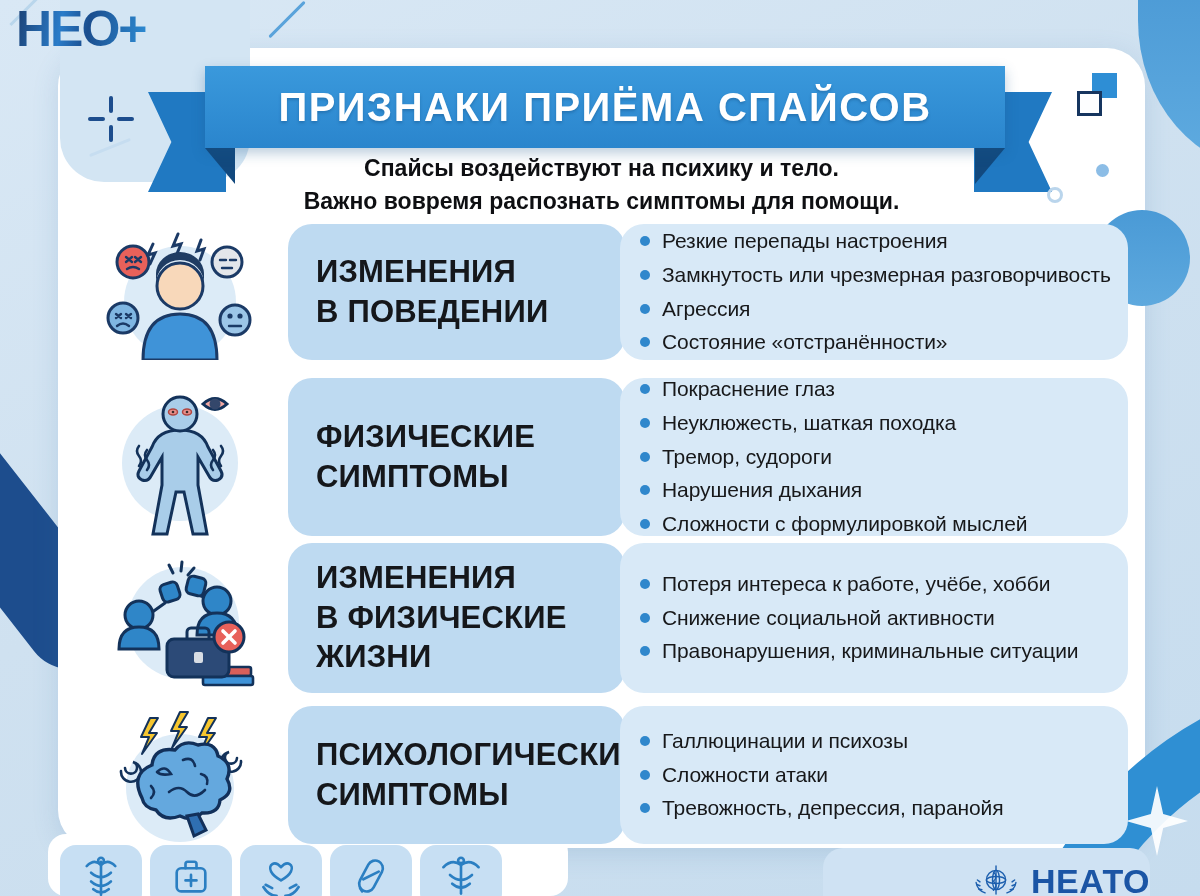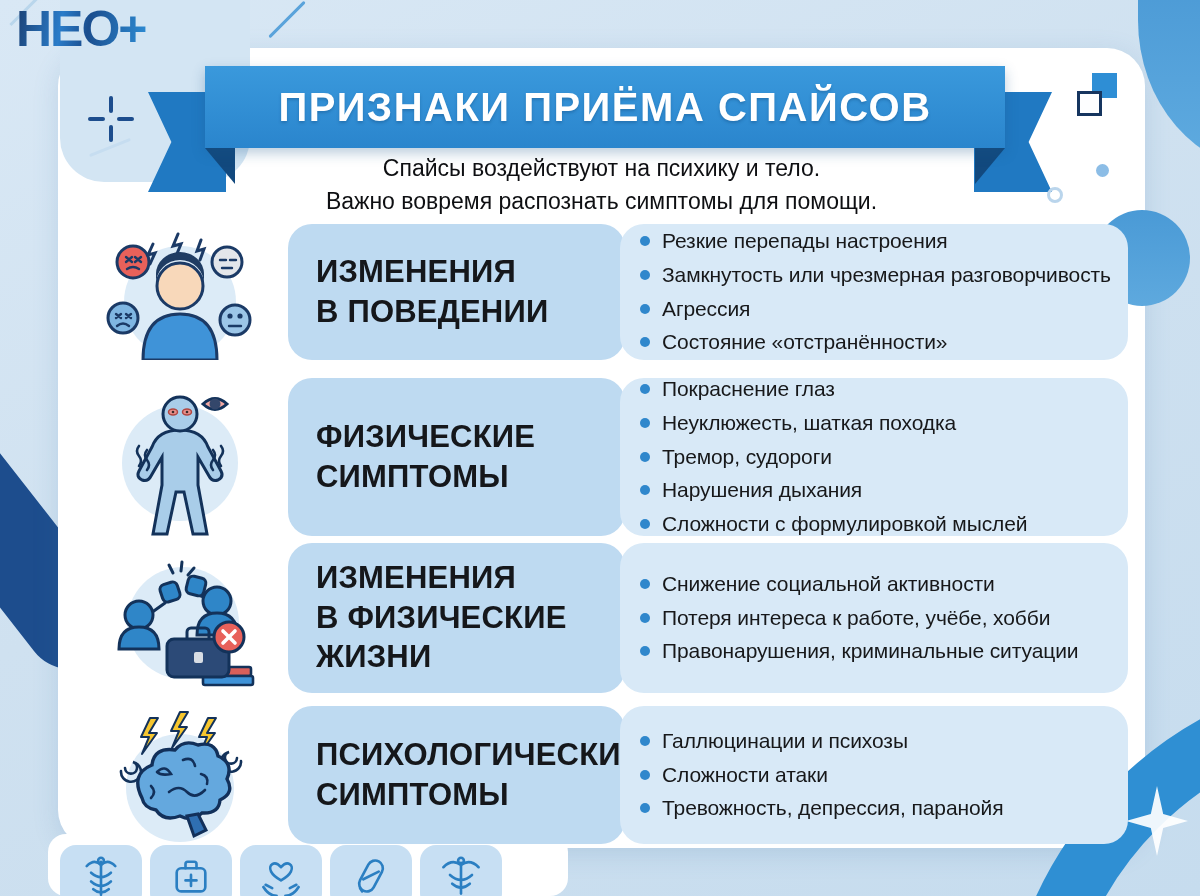--- a/index.html
+++ b/index.html
@@ -44,21 +44,21 @@
   .ribbon-band h1{margin:16px;font-size:40px;font-weight:800;color:#ffffff;letter-spacing:1.5px;
     text-shadow:0 2px 3px rgba(15,70,120,.35);}
   .tail{position:absolute;top:92px;width:78px;height:100px;background:#2079c2;z-index:2;}
   .tail.left{left:148px;clip-path:polygon(0 0,100% 0,100% 100%,0 100%,30% 50%);}
   .tail.right{left:974px;clip-path:polygon(0 0,100% 0,70% 50%,100% 100%,0 100%);}
   .fold{position:absolute;width:30px;height:36px;background:#12497e;z-index:2;}
   .fold.left{left:205px;top:148px;clip-path:polygon(0 0,100% 0,100% 100%);}
   .fold.right{left:975px;top:148px;clip-path:polygon(0 0,100% 0,0 100%);}
   
   .intro{left:58px;top:152px;width:1087px;z-index:3;text-align:center;
-    font-size:23px;line-height:1.42;font-weight:400;color:#0e0f12;}
+    font-size:23px;line-height:1.42;font-weight:700;color:#0e0f12;}
   .intro span{display:block;}
   
   .row{position:absolute;left:0;width:1200px;z-index:3;}
   .r1{top:224px;height:136px;}
   .r2{top:378px;height:158px;}
   .r3{top:543px;height:150px;}
   .r4{top:706px;height:138px;}
   .icon-wrap{position:absolute;left:95px;top:0;width:170px;height:100%;
     display:flex;align-items:center;justify-content:center;}
   .pill{position:absolute;left:288px;top:0;width:337px;height:100%;background:#bedaf1;border-radius:24px;
@@ -262,25 +262,25 @@
       </svg>
     </div>
     <div class="pill">
       <span>ИЗМЕНЕНИЯ</span>
       <span>В ФИЗИЧЕСКИЕ</span>
       <span>ЖИЗНИ</span>
     </div>
     <ul class="card">
       <li>
           <span class="dot"></span>
+          <span class="txt">Потеря интереса к работе, учёбе, хобби</span>
+        </li>
+      <li>
+          <span class="dot"></span>
           <span class="txt">Снижение социальной активности</span>
-        </li>
-      <li>
-          <span class="dot"></span>
-          <span class="txt">Потеря интереса к работе, учёбе, хобби</span>
         </li>
       <li>
           <span class="dot"></span>
           <span class="txt">Правонарушения, криминальные ситуации</span>
         </li>
     </ul>
   </section>
 
   <section class="row r4">
     <div class="icon-wrap">
@@ -362,14 +362,30 @@
   <div class="tile t5">
     <svg width="44" height="44" viewBox="0 0 40 40" class="icon-stroke">
       <path d="M20 8 v28"></path>
         <circle cx="20" cy="6" r="2.6"></circle>
       <path d="M4 12 q8 -8 16 -2 M36 12 q-8 -8 -16 -2"></path>
       <path d="M10 19 q10 9 20 0"></path>
         <path d="M12 27 q8 7 16 0"></path>
     </svg>
   </div>
 
+  <div class="deco org-panel">
+    <svg width="78" height="52" viewBox="0 0 78 52">
+      <g class="who-stroke">
+        <circle cx="39" cy="26" r="15"></circle>
+        <ellipse cx="39" cy="26" rx="15" ry="5.5"></ellipse>
+        <ellipse cx="39" cy="26" rx="5.5" ry="15"></ellipse>
+        <path d="M39 4 v44"></path>
+        <path d="M35 14 q8 6 0 14 q8 6 0 14"></path>
+        <path d="M8 30 q2 12 14 16"></path>
+          <path d="M70 30 q-2 12 -14 16"></path>
+        <path d="M10 26 l4 3 M9 33 l5 2 M12 40 l5 1"></path>
+        <path d="M68 26 l-4 3 M69 33 l-5 2 M66 40 l-5 1"></path>
+      </g>
+    </svg>
+    <span class="org-name">НЕАТО</span>
+  </div>
 
 </div>
 
 </body></html>

